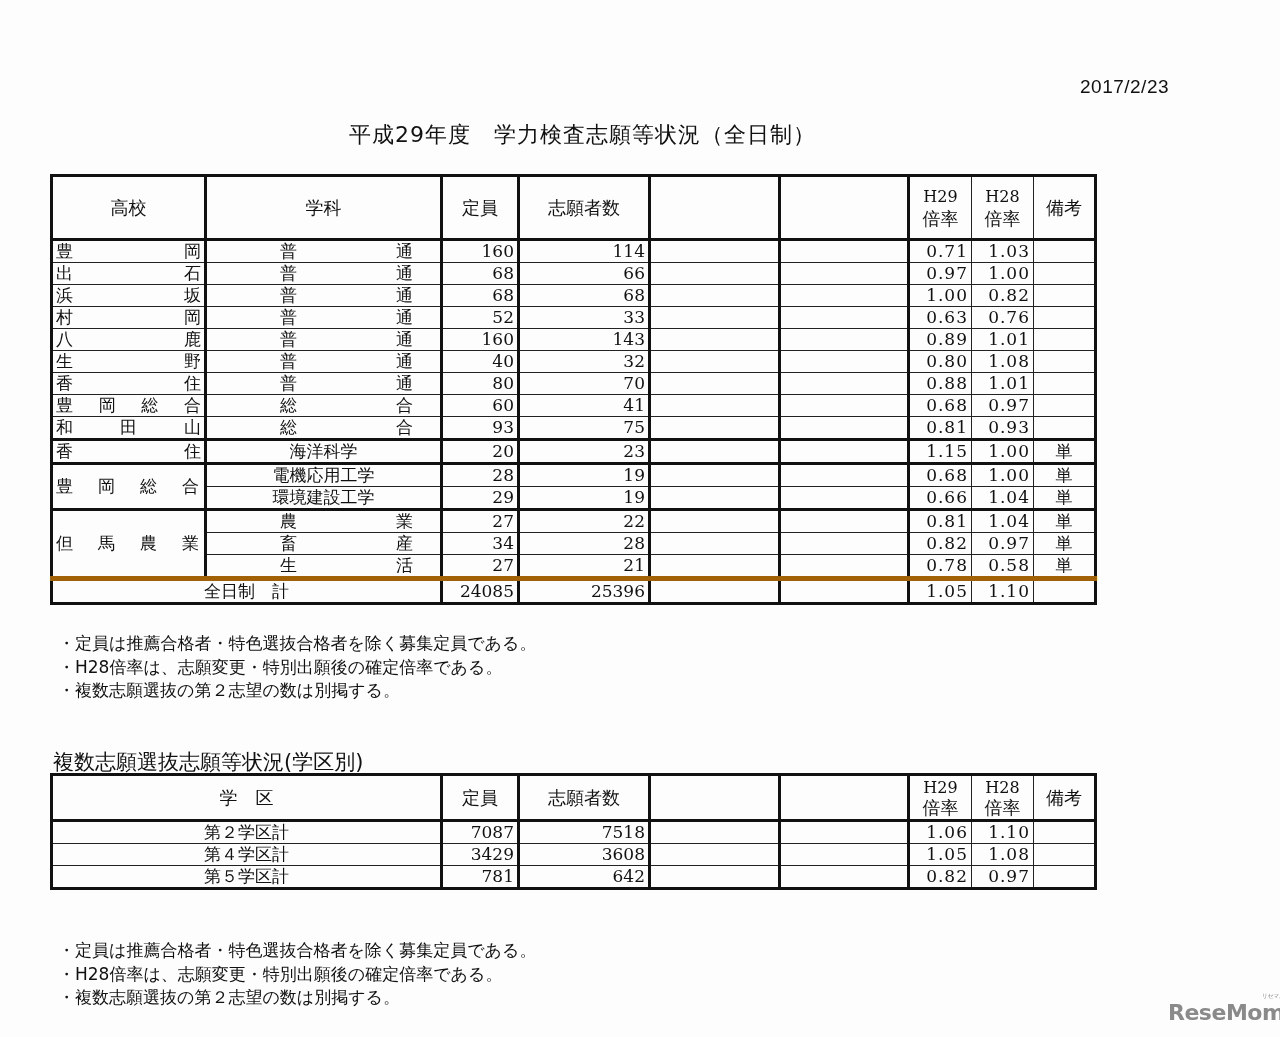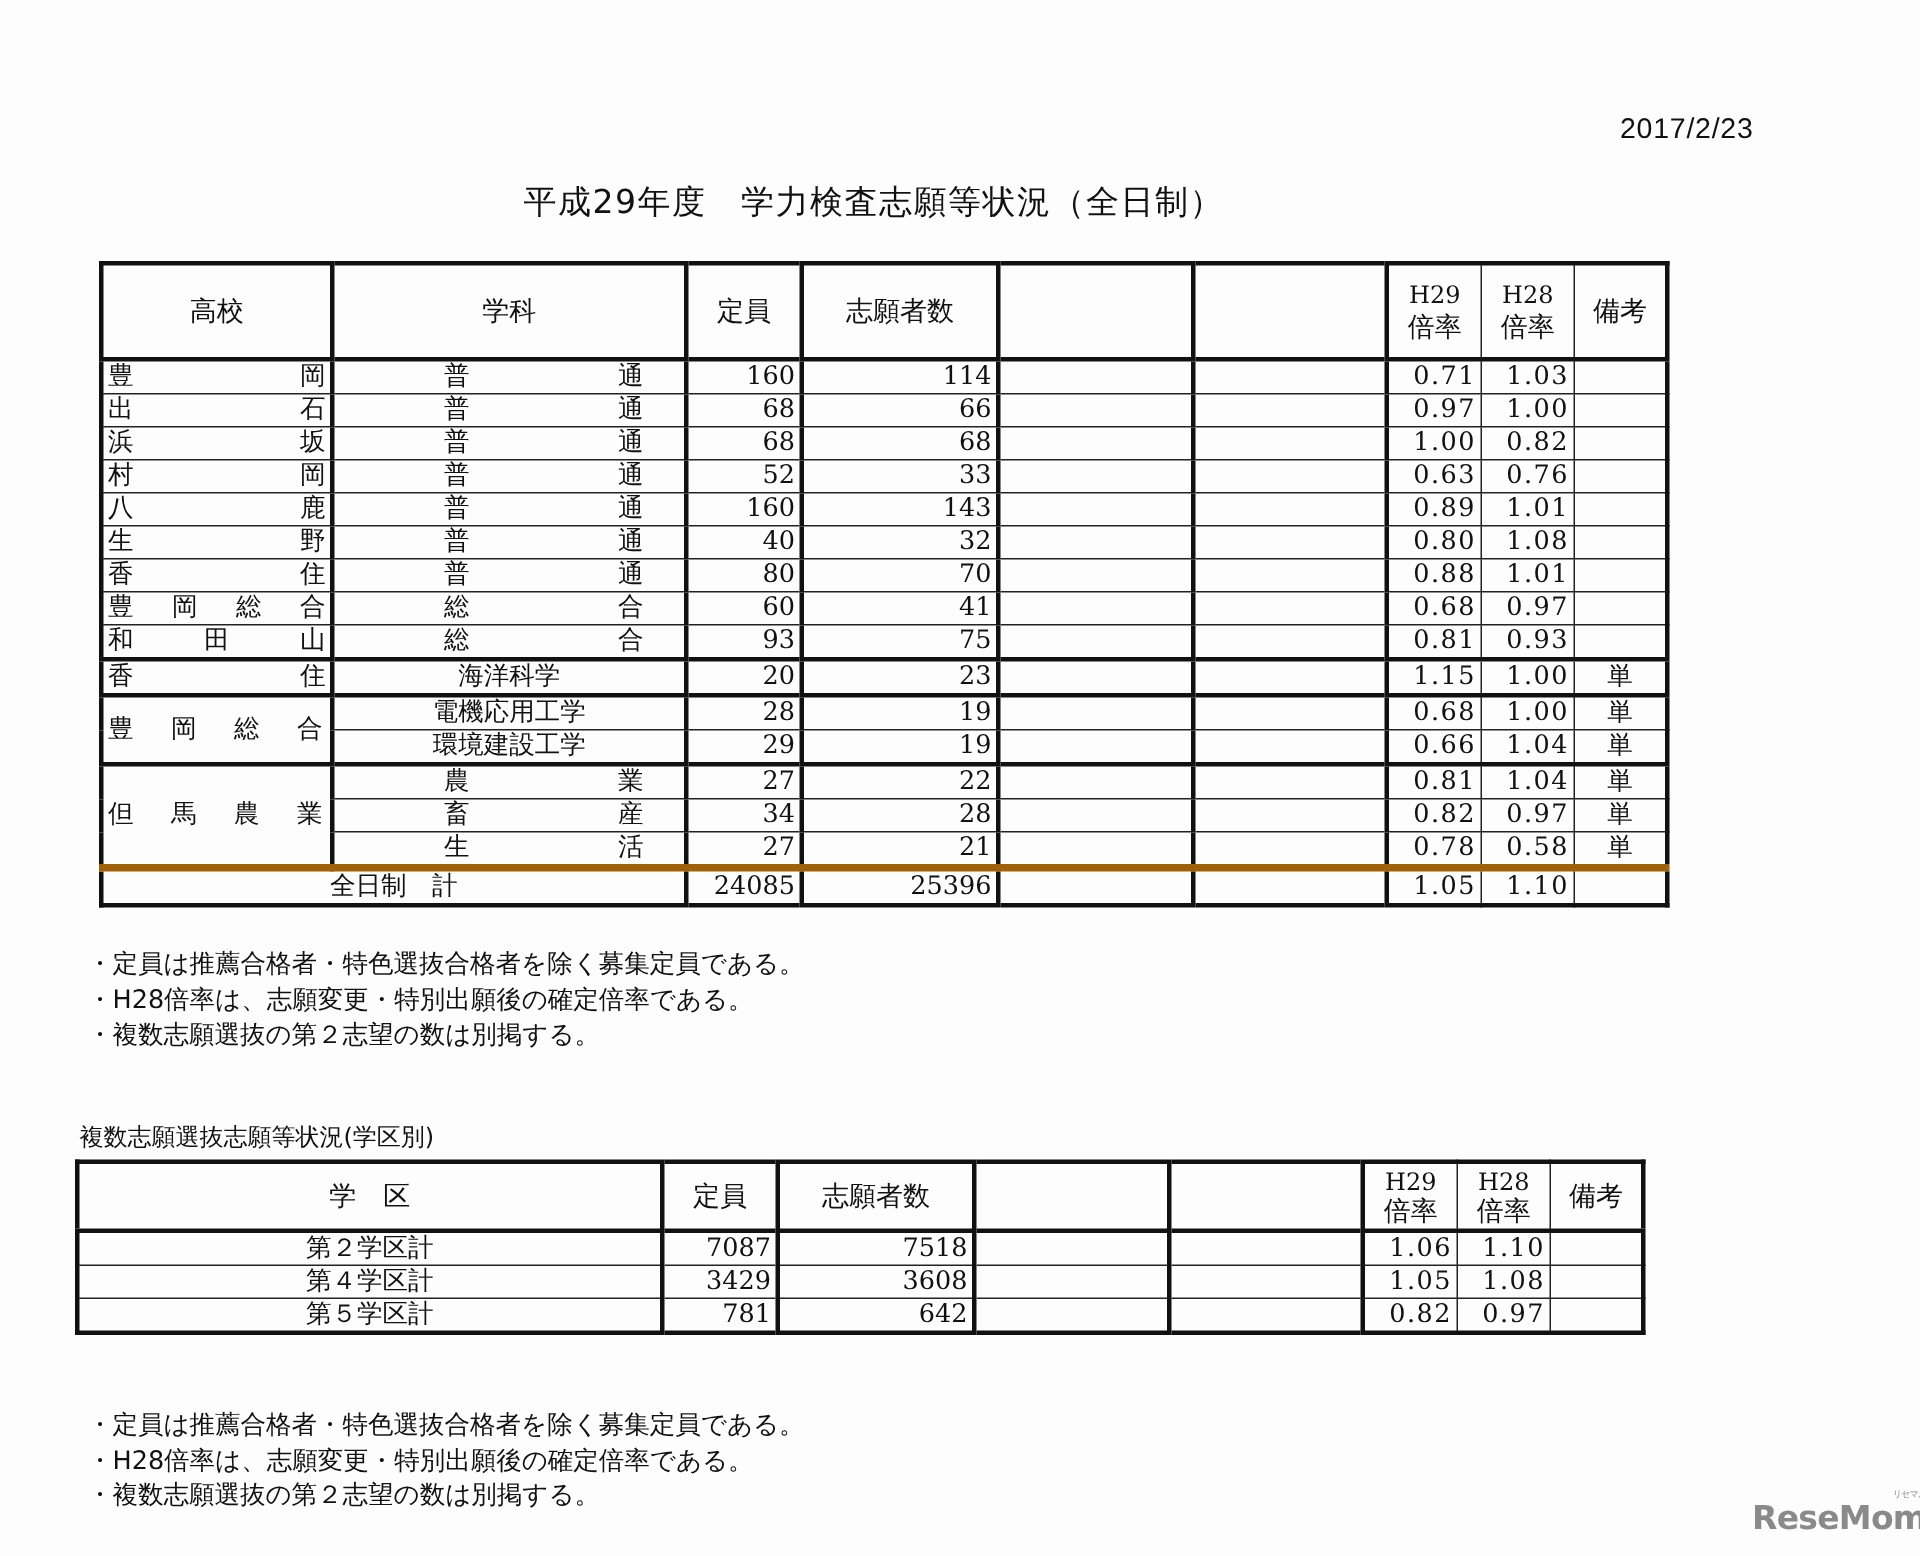--- a/index.html
+++ b/index.html
@@ -33,36 +33,36 @@
   .ratio { text-align: right; font-family: "DejaVu Serif", serif; letter-spacing: 1px; }
   .ctr { text-align: center; font-family: "DejaVu Serif", serif; }
   .school { font-family: "DejaVu Serif", serif; display: flex; justify-content: space-between; }
   .spread { display: flex; justify-content: space-between; padding: 0 24px 0 70px; }
   .grp-top td { border-top: 3px solid #111 !important; }
   .notes {
     position: absolute; left: 58px; font-size: 17px; line-height: 23.5px;
     font-family: "DejaVu Sans", "Liberation Sans", sans-serif;
   }
   .subtitle {
-    position: absolute; left: 53px; top: 748px; font-size: 16px;
+    position: absolute; left: 53px; top: 748px; font-size: 21px;
     font-family: "DejaVu Sans", "Liberation Sans", sans-serif;
   }
   .logo {
     position: absolute; left: 1168px; top: 1000px; font-size: 22px; font-weight: bold;
     color: #8a8a8a; font-family: "DejaVu Sans", sans-serif; letter-spacing: -0.5px;
   }
   .logo small { position: absolute; top: -8px; right: 0; font-size: 6px; font-weight: normal; }
 </style>
 </head>
 <body>
 
 <div class="date">2017/2/23</div>
 <div class="title">平成29年度　学力検査志願等状況（全日制）</div>
 
-<table class="grid" style="left:66px; top:174px; width:1044px;padding-left:36px;">
+<table class="grid" style="left:50px; top:174px; width:1044px;padding-left:36px;">
   <colgroup>
     <col style="width:154px">
       <col style="width:236px">
       <col style="width:77px">
       <col style="width:131px">
     <col style="width:130px">
       <col style="width:129px">
       <col style="width:63px">
       <col style="width:62px">
       <col style="width:62px">

